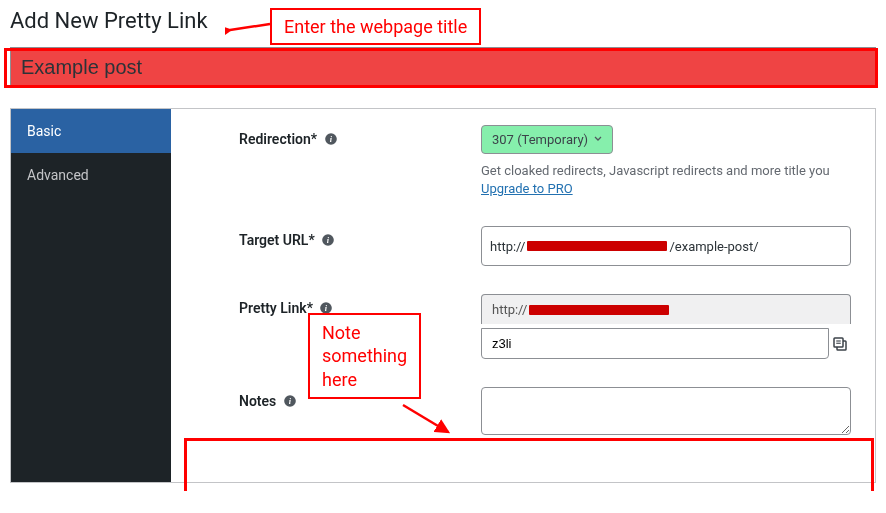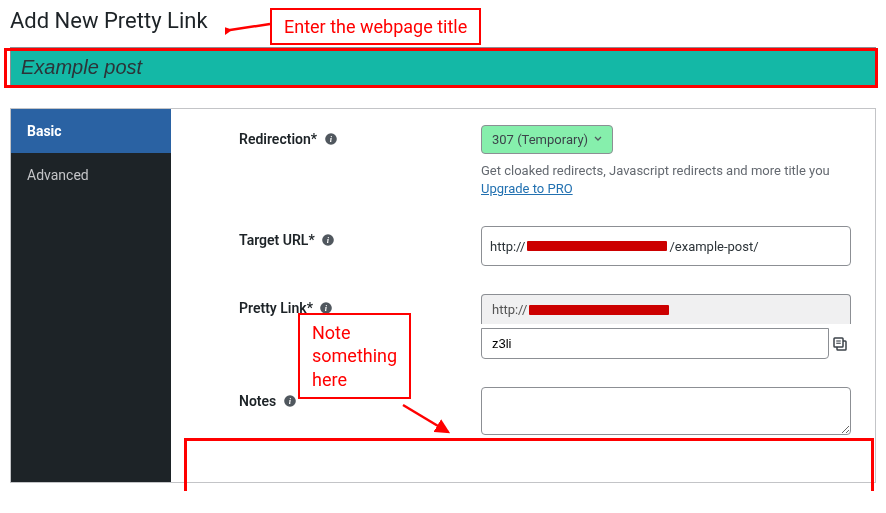--- a/index.html
+++ b/index.html
@@ -25,22 +25,21 @@
       padding: 0;
       margin-bottom: 20px;
     }
     .title-input {
       width: 100%;
       font-size: 20px;
       padding: 8px 10px;
       border: none;
       outline: none;
       color: #2c3338;
-      background: #14b8a6;
-      font-style: italic;
+      background: #ef4444;
     }
     .settings-panel {
       border: 1px solid #c3c4c7;
       margin-top: 10px;
     }
     .panel-header {
       background: #3f3f3f;
       color: #fff;
       padding: 10px 14px;
       font-size: 14px;
@@ -57,21 +56,21 @@
     }
     .tab-item {
       padding: 14px 16px;
       color: #c3c4c7;
       font-size: 14px;
       cursor: pointer;
     }
     .tab-item.active {
       background: #2a62a3;
       color: #fff;
-      font-weight: 700;
+      font-weight: 400;
     }
     .form-area {
       flex: 1;
       padding: 16px 24px;
       background: #fff;
     }
     .form-row {
       display: flex;
       align-items: flex-start;
       margin-bottom: 28px;
@@ -331,21 +330,21 @@
     <defs>
       <marker id="ah1" markerWidth="6" markerHeight="6" refX="1" refY="3" orient="auto">
         <path d="M6,0 L0,3 L6,6 Z" fill="#f00"></path>
       </marker>
     </defs>
     <line x1="45" y1="8" x2="5" y2="14" stroke="#f00" stroke-width="2.5" marker-end="url(#ah1)"></line>
   </svg>
 
 <div class="red-box" style="top:48px; left:4px; width:874px; height:40px;"></div>
 
-<div class="annotation" style="top:313px; left:298px; line-height:1.3;">Note<br>something<br>here</div>
+<div class="annotation" style="top:313px; left:308px; line-height:1.3;">Note<br>something<br>here</div>
 <svg class="arrow" style="top:400px; left:398px;" width="60" height="40">
     <defs>
       <marker id="ah2" markerWidth="6" markerHeight="6" refX="5" refY="3" orient="auto">
         <path d="M0,0 L6,3 L0,6 Z" fill="#f00"></path>
       </marker>
     </defs>
     <line x1="5" y1="5" x2="50" y2="32" stroke="#f00" stroke-width="2.5" marker-end="url(#ah2)"></line>
   </svg>
 
 <div class="red-box" style="top:438px; left:184px; width:690px; height:60px;"></div>

